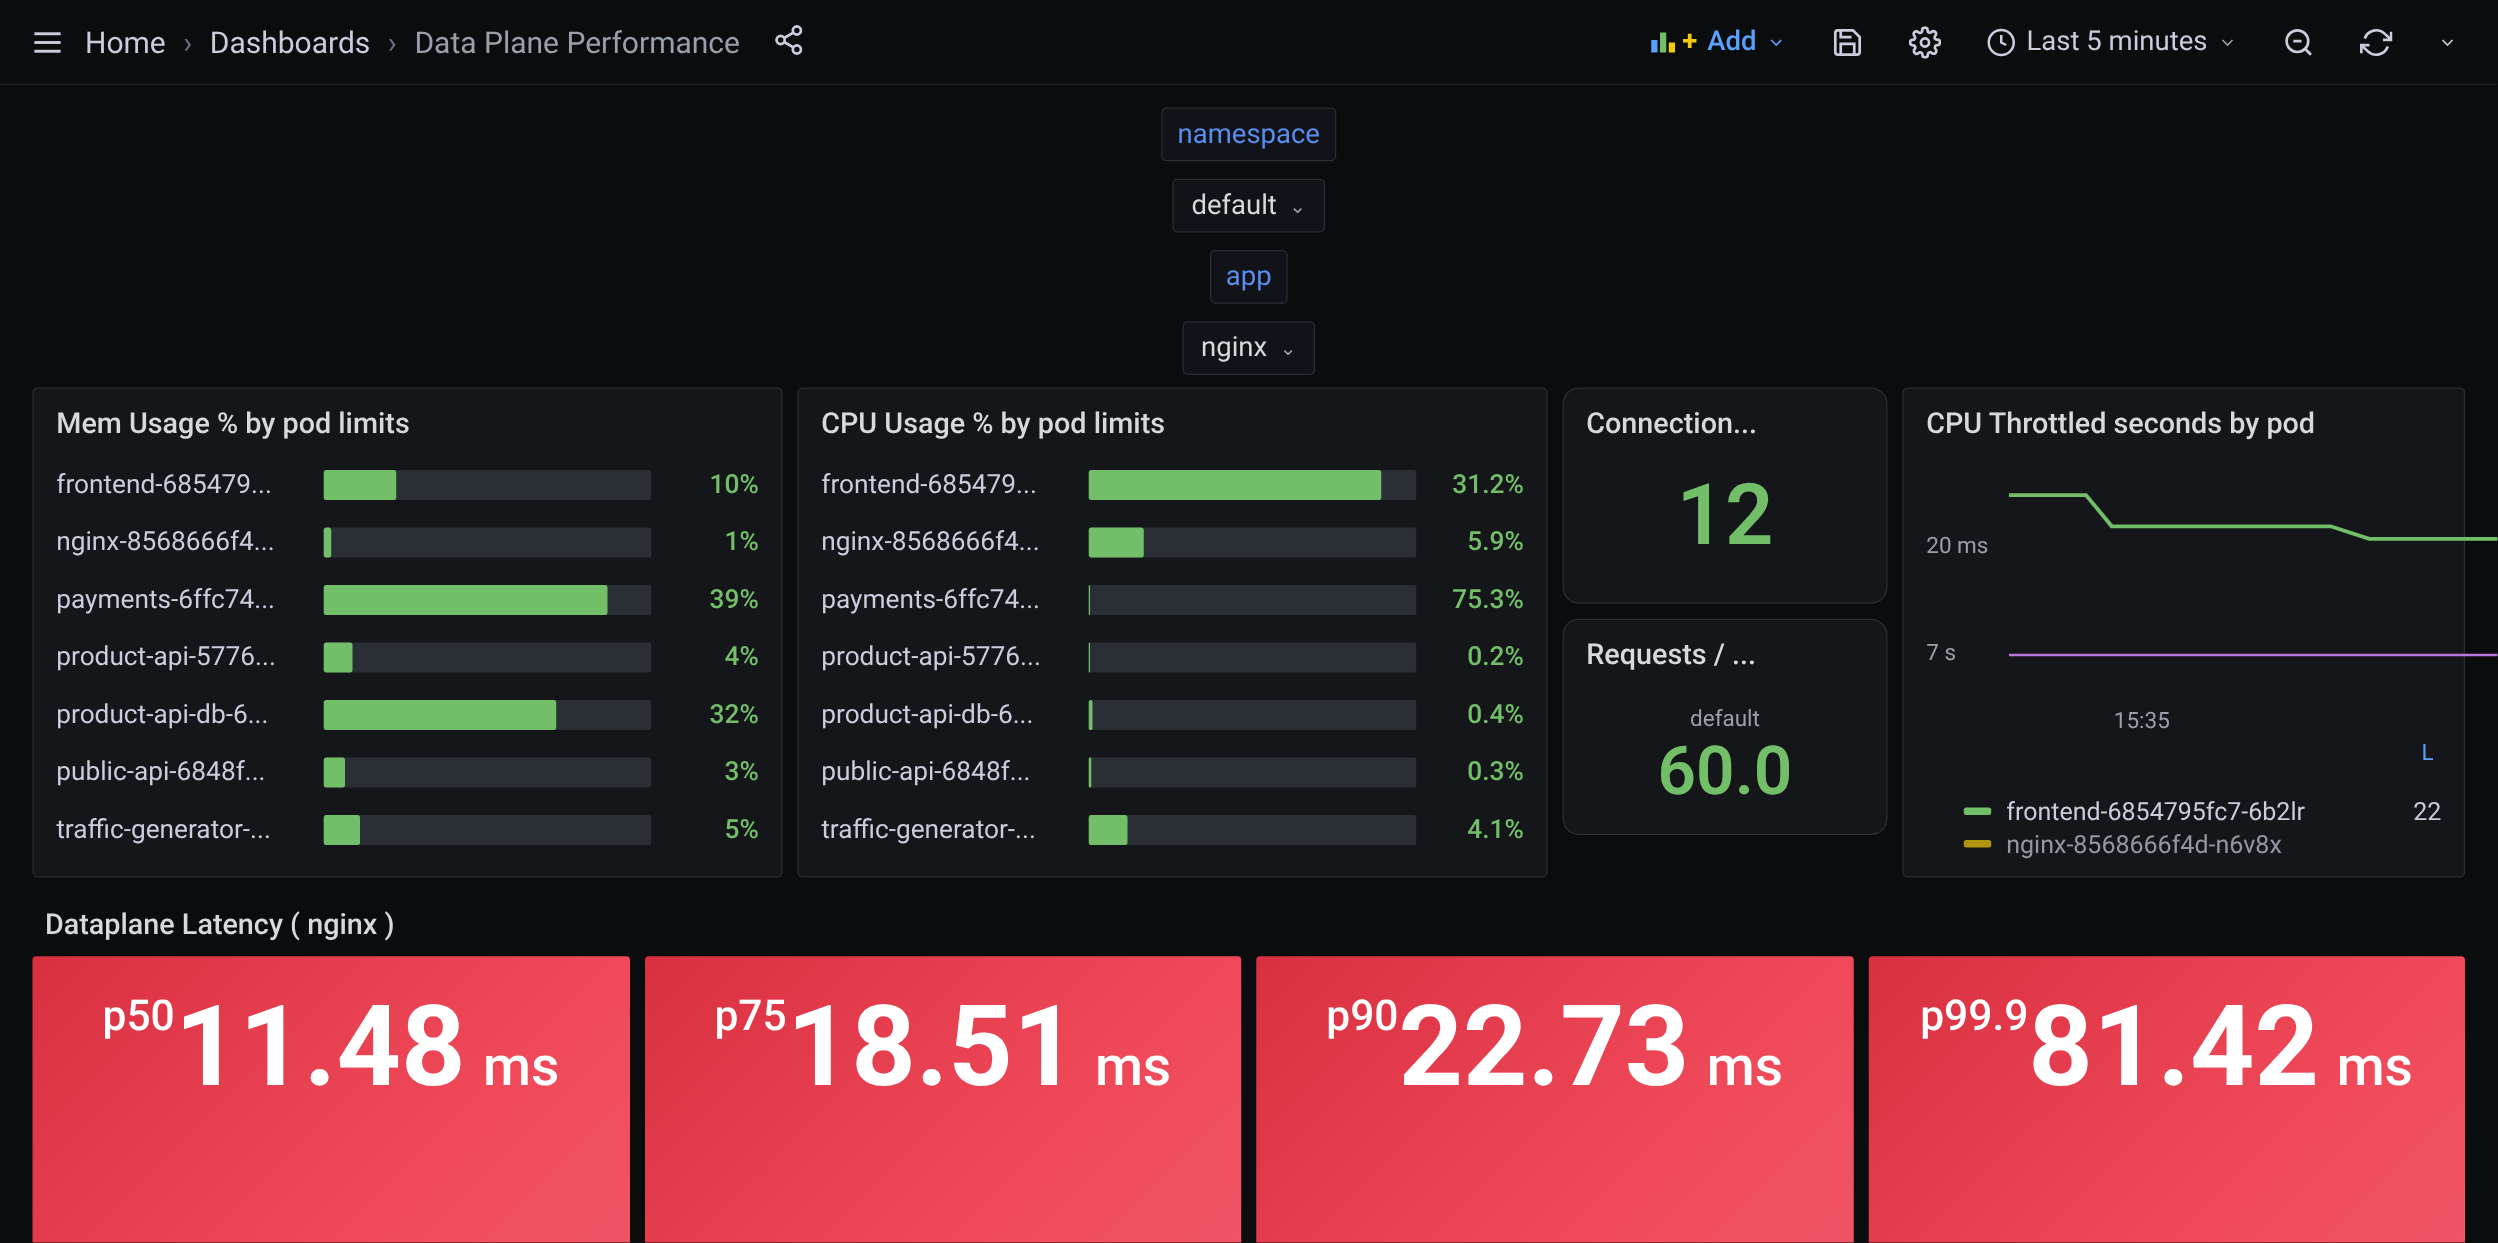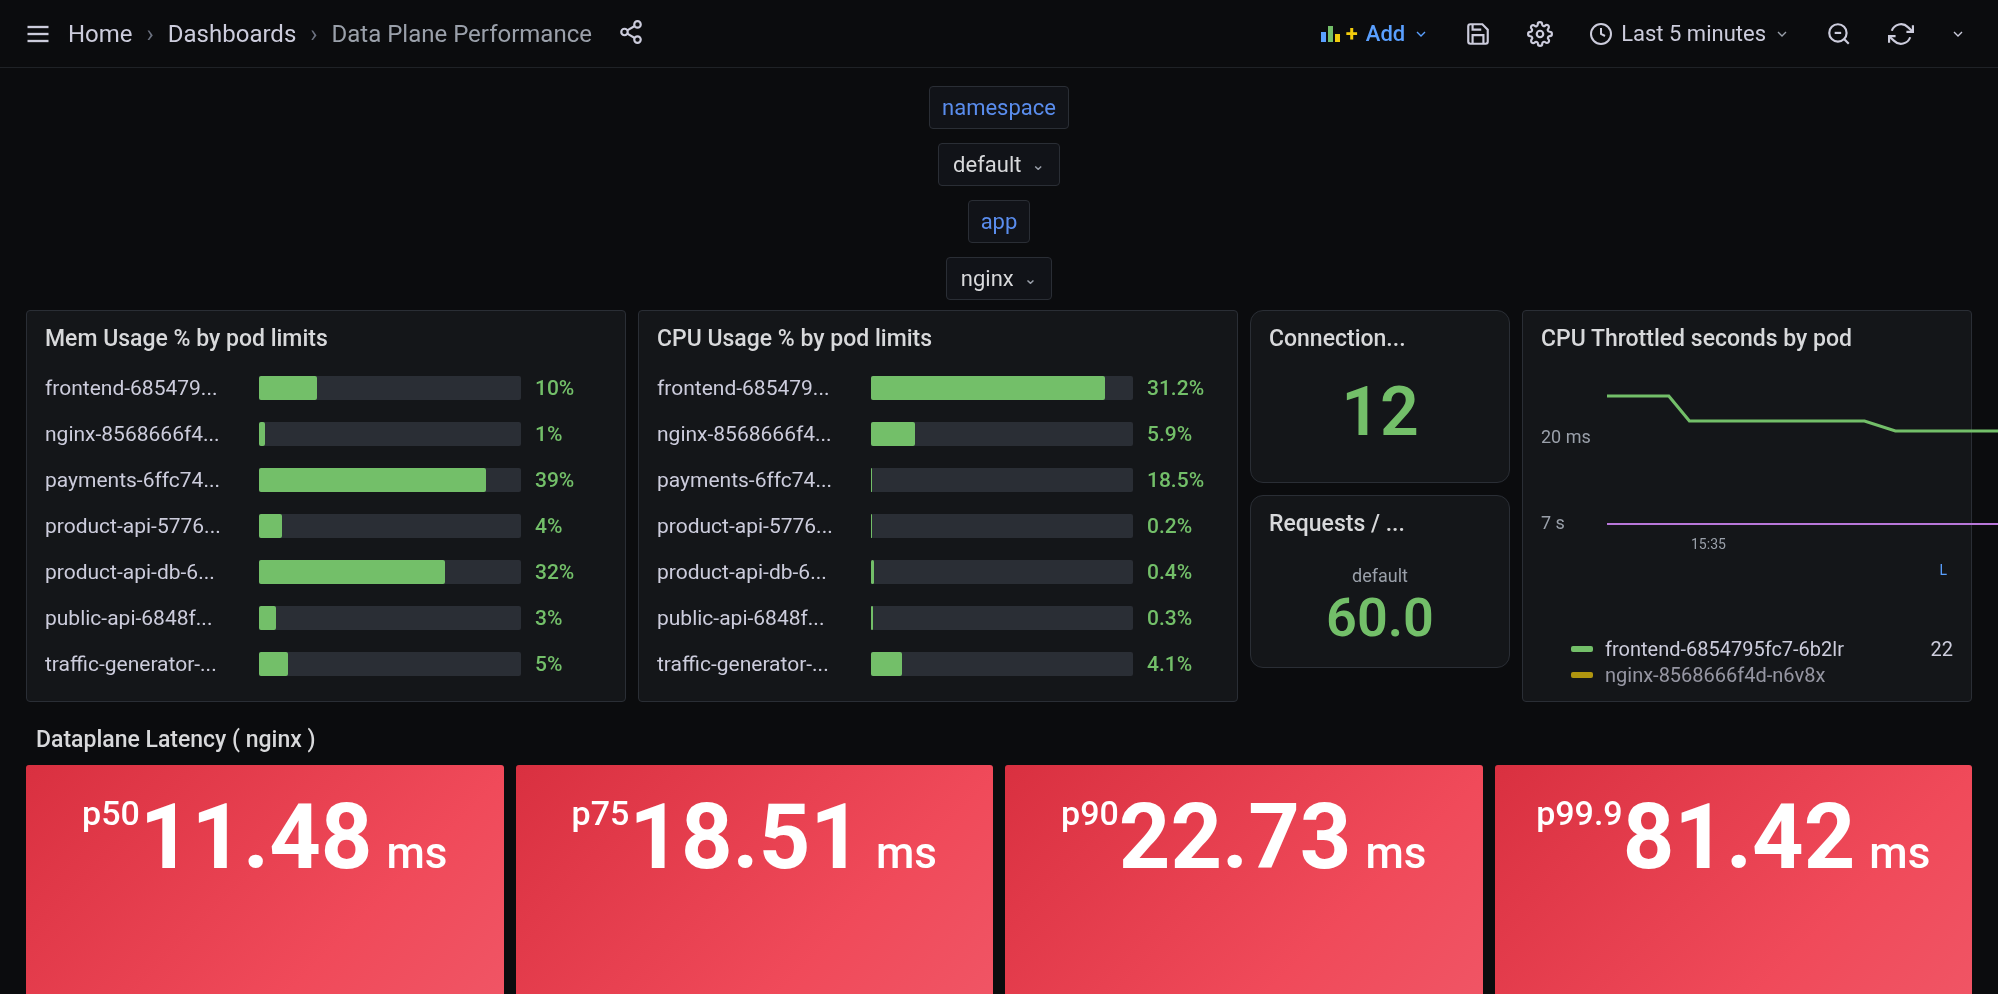--- a/index.html
+++ b/index.html
@@ -54,33 +54,33 @@
   padding:14px 18px;
   display:flex;
   flex-direction:column;
 }
 .panel-title { font-size:23px; color:#d8d9db; font-weight:500; margin-bottom:14px; white-space:nowrap; overflow:hidden; text-overflow:ellipsis; }
 .bar-panel { width:600px; height:392px; }
 .bar-row { display:flex; align-items:center; height:46px; gap:14px; font-size:21px; }
 .bar-row .lbl { width:200px; white-space:nowrap; overflow:hidden; text-overflow:ellipsis; color:#ccccdc; }
 .bar-row .track { flex:1; height:24px; background:#2a2e35; border-radius:2px; position:relative; }
 .bar-row .fill { position:absolute; left:0; top:0; bottom:0; background:#73bf69; border-radius:2px; }
-.bar-row .val { width:72px; text-align:left; color:#73bf69; font-weight:500; }
+.bar-row .val { width:72px; text-align:right; color:#73bf69; font-weight:500; }
 
 .stack-col { display:flex; flex-direction:column; gap:12px; width:260px; }
 .stat-panel { height:173px; align-items:center; justify-content:flex-start;border-radius:13px; }
 .stat-val { color:#73bf69; font-size:68px; font-weight:600; margin-top:6px; }
 .stat-sub { color:#9aa0aa; font-size:18px; margin-top:14px; }
 .stat-val-sm { color:#73bf69; font-size:54px; font-weight:600; }
 
 .chart-panel { flex:1; height:392px; position:relative; }
 .chart-area { position:relative; flex:1; min-height:200px; }
 .chart-y { position:absolute; left:0; font-size:18px; color:#9aa0aa; }
 .chart-line { position:absolute; left:66px; right:0; }
-.chart-xlabel { position:absolute; font-size:14px; color:#9aa0aa; }
+.chart-xlabel { position:absolute; font-size:18px; color:#9aa0aa;margin-top:30px; }
 .chart-legend { display:flex; flex-direction:column; gap:2px; margin-top:8px; padding-left:30px; }
 .chart-legend .row { display:flex; align-items:center; gap:12px; font-size:20px; color:#ccccdc; }
 .chart-legend .swatch { width:22px; height:6px; border-radius:2px; }
 
 
 .section-title { font-size:23px; color:#d8d9db; padding:24px 36px 12px 36px; font-weight:500; }
 .latency-row { display:flex; gap:12px; padding:0 26px; }
 .lat-panel {
   flex:1;
   height:340px;
@@ -265,21 +265,21 @@
       <div class="track">
             <div class="fill" style="width:16.85714285714286%"></div>
           </div>
       <span class="val">5.9%</span>
         </div>
         <div class="bar-row">
           <span class="lbl">payments-6ffc74...</span>
       <div class="track">
             <div class="fill" style="width:0.2857142857142857%"></div>
           </div>
-      <span class="val">18.5%</span>
+      <span class="val">75.3%</span>
         </div>
         <div class="bar-row">
           <span class="lbl">product-api-5776...</span>
       <div class="track">
             <div class="fill" style="width:0.5714285714285714%"></div>
           </div>
       <span class="val">0.2%</span>
         </div>
         <div class="bar-row">
           <span class="lbl">product-api-db-6...</span>

